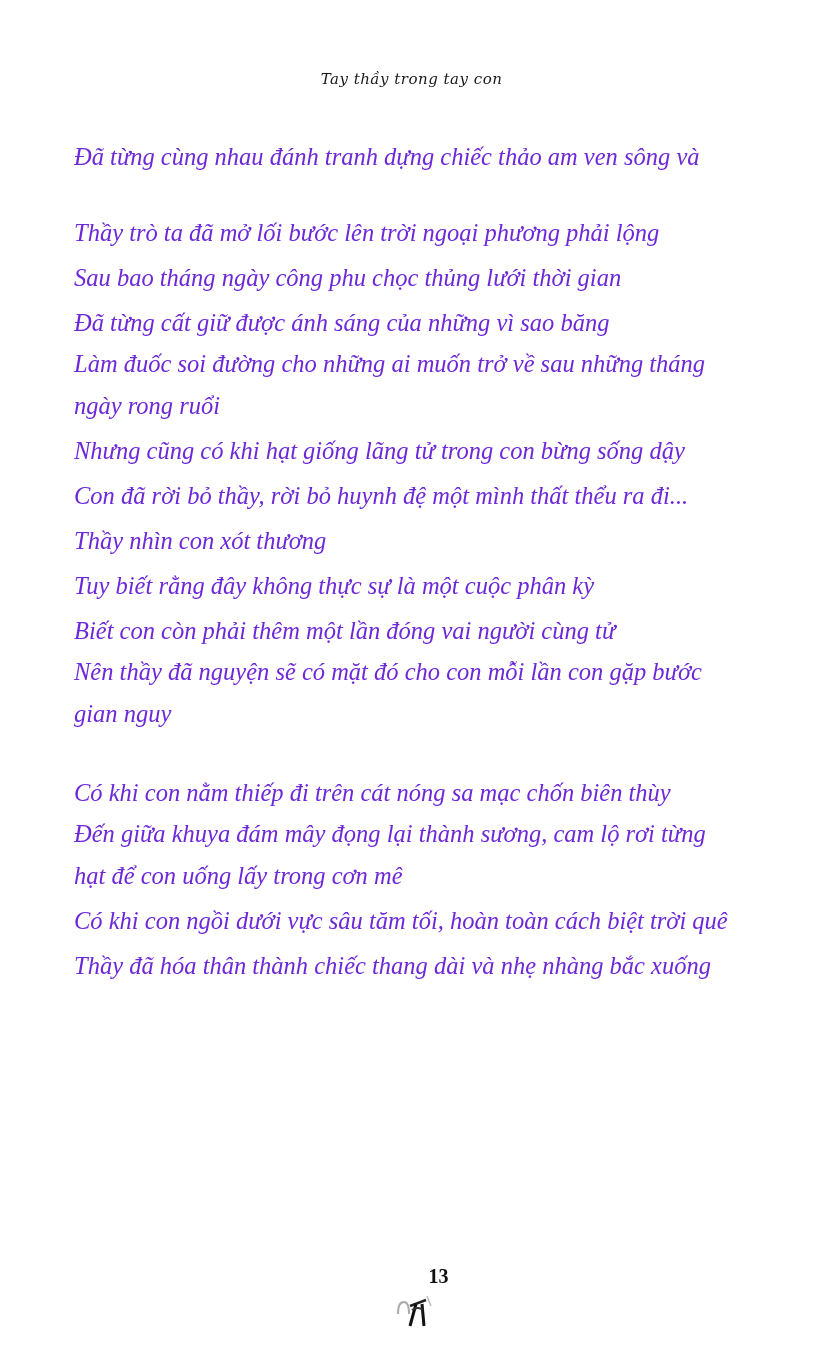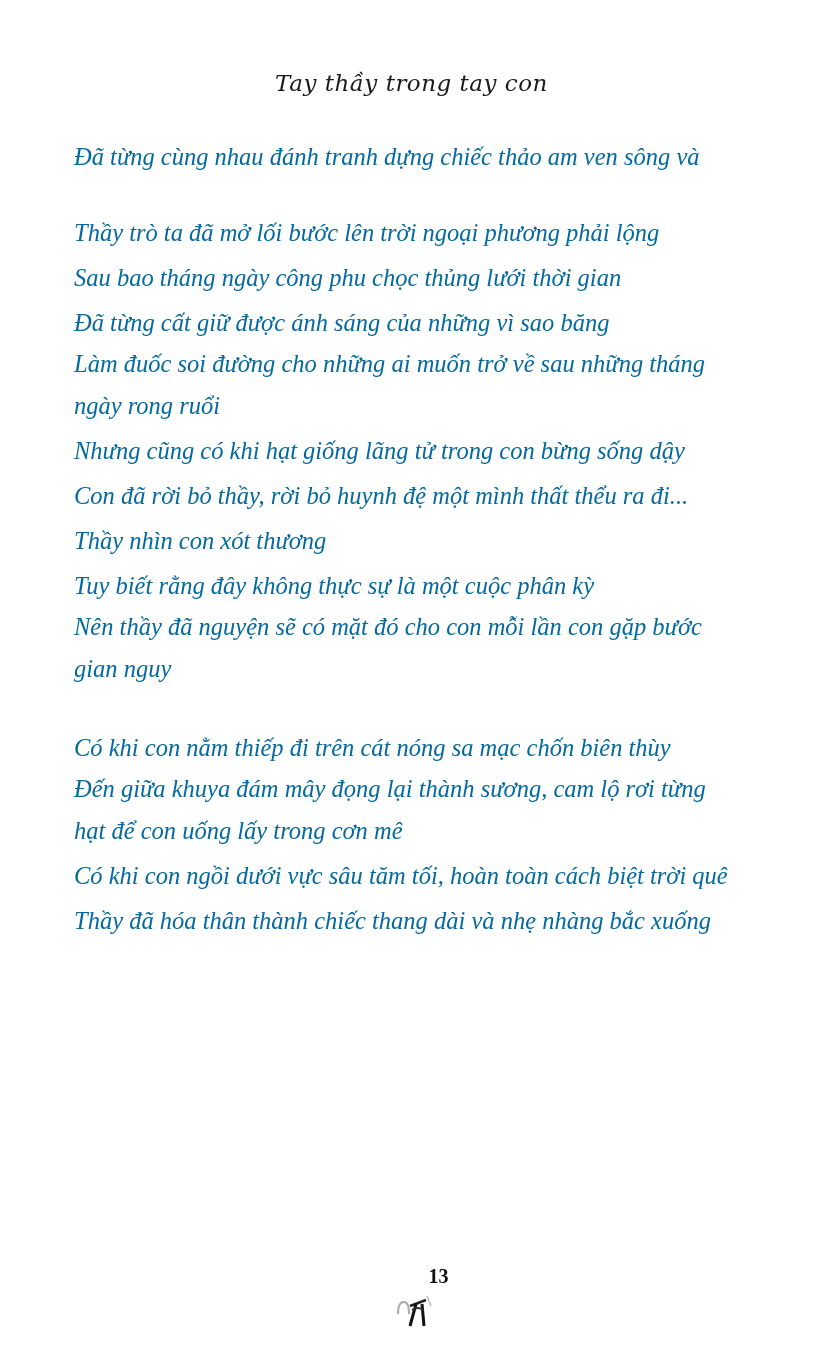--- a/index.html
+++ b/index.html
@@ -1,24 +1,24 @@
 <!DOCTYPE html>
 <html><head>
 <meta charset="utf-8">
 <style>
   html, body { margin: 0; padding: 0; background: #ffffff; }
   body { width: 823px; height: 1351px; position: relative; overflow: hidden; color: #111; }
   .header {
     position: absolute; top: 70px; left: 0; width: 823px; text-align: center;
-    font-family: "DejaVu Serif", serif; font-style: italic; font-size: 23px; color: #1a1a1a;
+    font-family: "DejaVu Serif", serif; font-style: italic; font-size: 15px; color: #1a1a1a;
     letter-spacing: 0.5px;
   }
   .body-text {
     position: absolute; left: 74px; top: 138px; width: 690px;
-    font-family: "Liberation Serif", serif; font-style: italic; font-size: 24.5px; color: #0369a1;
+    font-family: "Liberation Serif", serif; font-style: italic; font-size: 24.5px; color: #6d28d9;
   }
   .line { height: 45px; line-height: 45px; white-space: nowrap; }
   .line.wrap { height: 38px; line-height: 38px; }
   .gap { height: 34px; }
   .page-number {
     position: absolute; top: 1265px; left: 0; width: 823px; text-align: center;
     font-family: "Liberation Serif", serif; font-weight: bold; font-size: 20px; color: #111; padding-left: 27px;
   }
   .logo {
     position: absolute; top: 1292px; left: 396px; width: 40px; height: 36px;
@@ -37,20 +37,21 @@
   <div>
     <div class="line">Thầy trò ta đã mở lối bước lên trời ngoại phương phải lộng</div>
     <div class="line">Sau bao tháng ngày công phu chọc thủng lưới thời gian</div>
     <div class="line">Đã từng cất giữ được ánh sáng của những vì sao băng</div>
     <div class="line wrap">Làm đuốc soi đường cho những ai muốn trở về sau những tháng</div>
     <div class="line">ngày rong ruổi</div>
     <div class="line">Nhưng cũng có khi hạt giống lãng tử trong con bừng sống dậy</div>
     <div class="line">Con đã rời bỏ thầy, rời bỏ huynh đệ một mình thất thểu ra đi...</div>
     <div class="line">Thầy nhìn con xót thương</div>
     <div class="line">Tuy biết rằng đây không thực sự là một cuộc phân kỳ</div>
+    <div class="line">Biết con còn phải thêm một lần đóng vai người cùng tử</div>
     <div class="line wrap">Nên thầy đã nguyện sẽ có mặt đó cho con mỗi lần con gặp bước</div>
     <div class="line">gian nguy</div>
   </div>
   <div class="gap"></div>
   <div>
     <div class="line">Có khi con nằm thiếp đi trên cát nóng sa mạc chốn biên thùy</div>
     <div class="line wrap">Đến giữa khuya đám mây đọng lại thành sương, cam lộ rơi từng</div>
     <div class="line">hạt để con uống lấy trong cơn mê</div>
     <div class="line">Có khi con ngồi dưới vực sâu tăm tối, hoàn toàn cách biệt trời quê</div>
     <div class="line">Thầy đã hóa thân thành chiếc thang dài và nhẹ nhàng bắc xuống</div>

